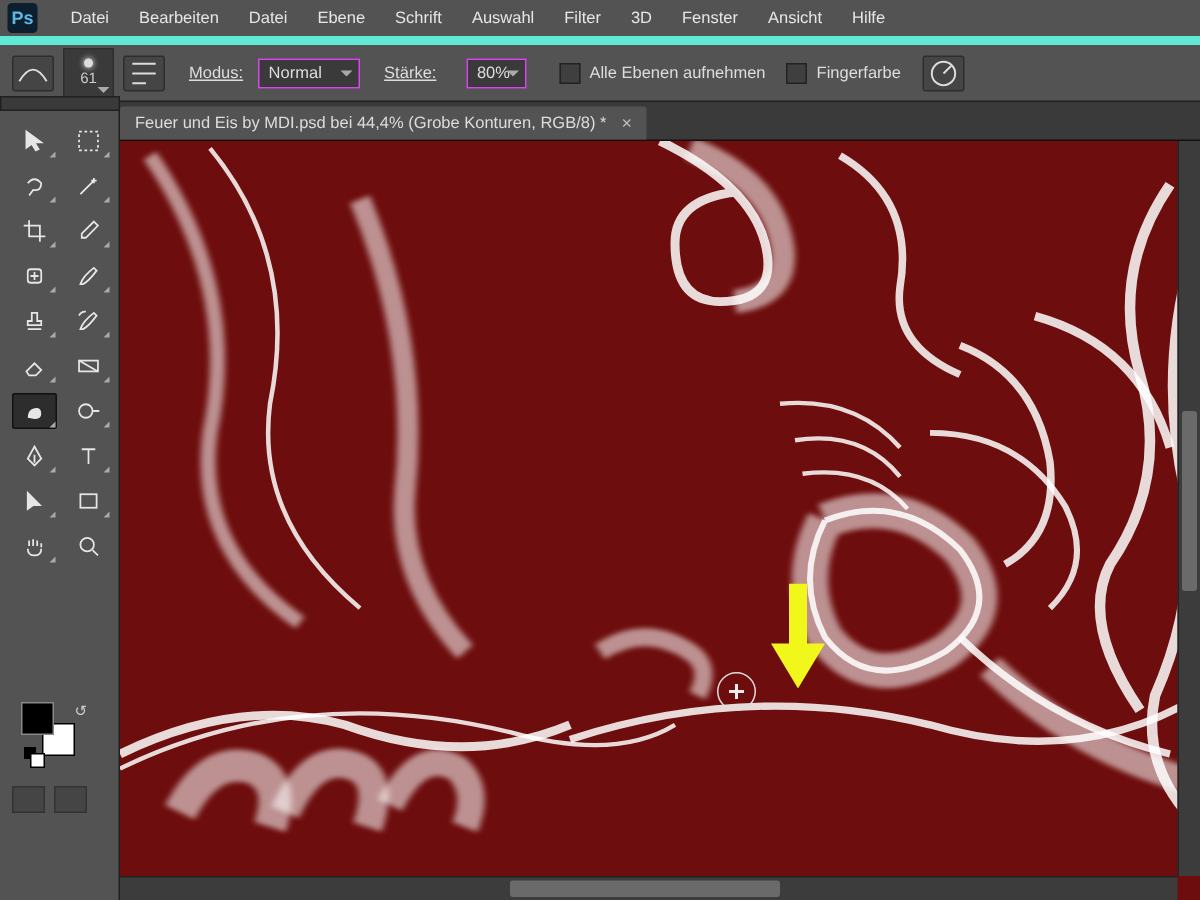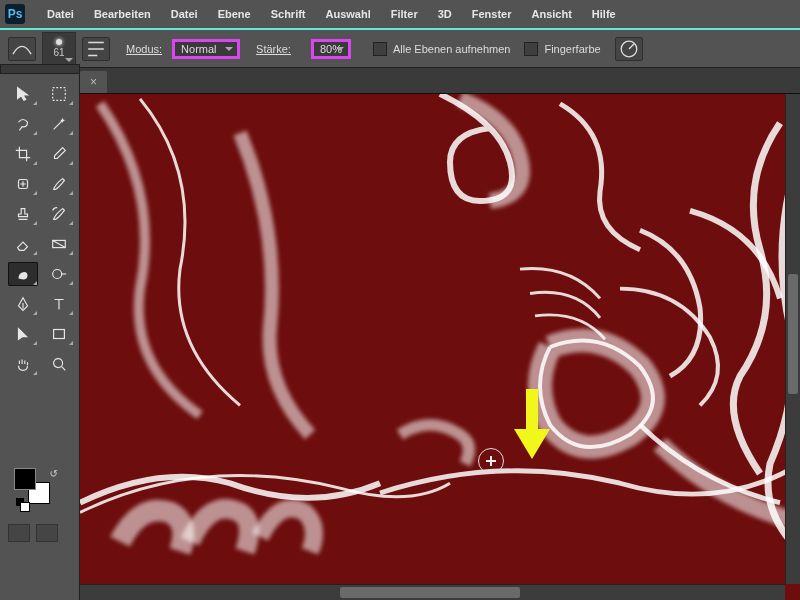--- a/index.html
+++ b/index.html
@@ -1,29 +1,29 @@
 <!DOCTYPE html>
 <html><head>
 <meta charset="utf-8">
 <style>
 * { box-sizing: border-box; margin: 0; padding: 0; }
 body { width: 800px; height: 600px; background: #2a2a2a; font-family: "Segoe UI", Tahoma, sans-serif; font-size: 11px; color: #ccc; overflow: hidden; position: relative; }
 
-.menubar { height: 30px; background: #535353; display: flex; align-items: center; padding: 0 5px; border-bottom: 2px solid #5eead4; }
+.menubar { height: 30px; background: #535353; display: flex; align-items: center; padding: 0 5px; border-bottom: 6px solid #5eead4; }
 .ps-logo { width: 20px; height: 20px; background: #0c1f2e; border-radius: 3px; display: inline-flex; align-items: center; justify-content: center; color: #5db6e7; font-weight: bold; font-size: 12px; margin-right: 12px; cursor: pointer; }
-.menu-item { padding: 0 10px; cursor: pointer; color: #e6e6e6; font-weight: bold; }
+.menu-item { padding: 0 10px; cursor: pointer; color: #e6e6e6; }
 
 .optionbar { height: 38px; background: #535353; display: flex; align-items: center; padding: 0 8px; border-bottom: 1px solid #202020; gap: 6px; }
 .tool-btn { width: 28px; height: 24px; border: 1px solid #2e2e2e; background: #454545; border-radius: 2px; display: inline-flex; align-items: center; justify-content: center; cursor: pointer; }
 .brush-presets { width: 34px; height: 34px; border: 1px solid #2e2e2e; background: #3a3a3a; display: inline-flex; flex-direction: column; align-items: center; justify-content: center; color: #ccc; position: relative; cursor: pointer; }
 .brush-presets .dot { width: 6px; height: 6px; background: #ddd; border-radius: 50%; box-shadow: 0 0 4px #fff; }
 .brush-presets .num { font-size: 10px; margin-top: 2px; }
 .brush-presets::after { content: ""; position: absolute; right: 2px; bottom: 3px; border-left: 4px solid transparent; border-right: 4px solid transparent; border-top: 4px solid #aaa; }
 .opt-label { color: #ddd; padding: 0 4px 0 10px; text-decoration: underline; }
-.opt-select { height: 20px; min-width: 68px; border: 3px solid #d946ef; background: #3a3a3a; color: #ddd; padding: 0 6px; display: inline-flex; align-items: center; position: relative; cursor: pointer;}
+.opt-select { height: 20px; min-width: 68px; border: 1px solid #d946ef; background: #3a3a3a; color: #ddd; padding: 0 6px; display: inline-flex; align-items: center; position: relative; cursor: pointer;}
 .opt-select.small { min-width: 40px; margin-left: 10px; }
 .opt-select::after { content: ""; position: absolute; right: 4px; border-left: 4px solid transparent; border-right: 4px solid transparent; border-top: 4px solid #aaa; }
 .opt-check { width: 14px; height: 14px; border: 1px solid #222; background: #3f3f3f; display: inline-block; cursor: pointer; }
 .opt-checklabel { padding-right: 8px; color: #ddd; text-align: right; }
 
 .tabbar { height: 26px; background: #3a3a3a; display: flex; align-items: flex-end; padding-left: 80px; border-bottom: 1px solid #111; }
 .tabbar .tab { background: #535353; padding: 4px 10px; font-size: 11px; color: #ddd; border-top-left-radius: 2px; border-top-right-radius: 2px; display: inline-flex; align-items: center; gap: 10px; cursor: pointer; }
 .tab .close { font-size: 12px; color: #bbb; cursor: pointer; }
 
 .content { position: absolute; left: 0; top: 94px; right: 0; bottom: 0; background: #2a2a2a; }
@@ -111,20 +111,21 @@
   <span class="tool-btn">
       <svg viewBox="0 0 20 20">
         <circle cx="10" cy="10" r="6" stroke="#ddd" fill="none"></circle>
         <path d="M10 10 L14 6" stroke="#ddd"></path>
       </svg>
     </span>
 </div>
 
 <div class="tabbar">
   <div class="tab">
+    <span>Feuer und Eis by MDI.psd bei 44,4% (Grobe Konturen, RGB/8) *</span>
     <span class="close">×</span>
   </div>
 </div>
 
 <div class="tool-handle"></div>
 <div class="toolbox">
   <div class="tool-grid">
     <span class="tool">
         <svg viewBox="0 0 20 20">
           <path d="M4 3 L4 15 L8 12 L11 17 L13 16 L10 11 L15 11 Z" fill="#e6e6e6"></path>

